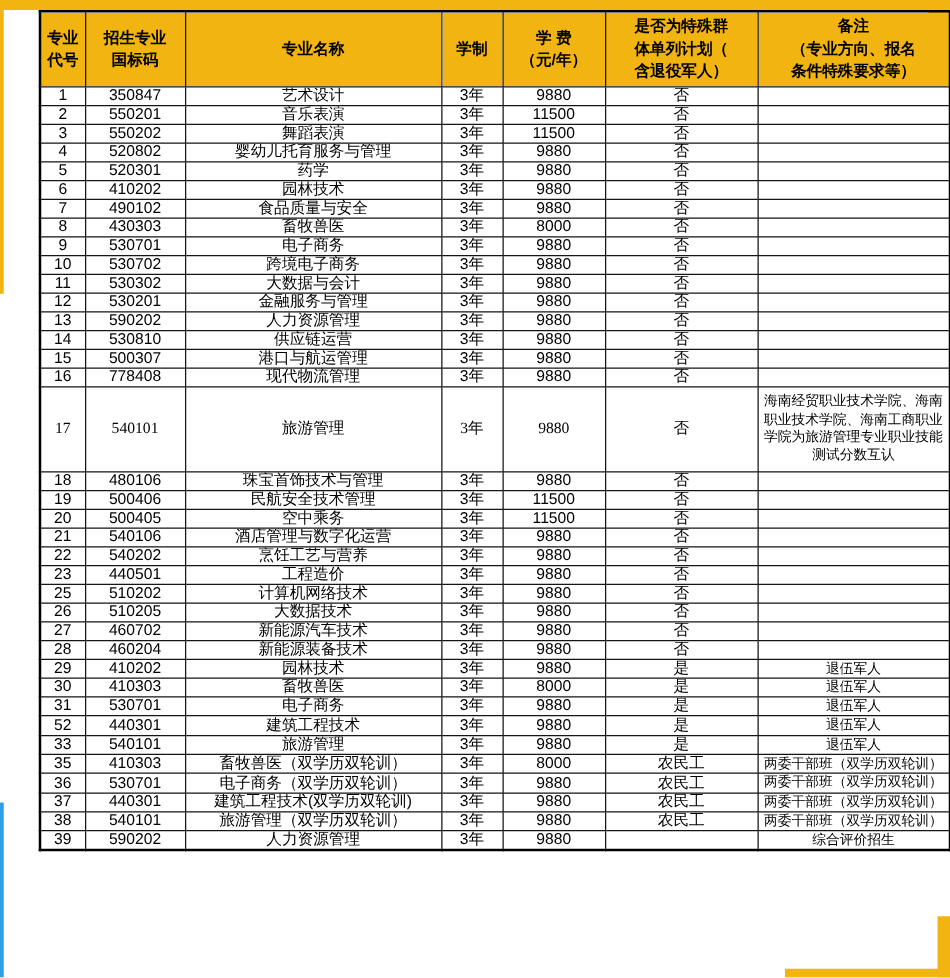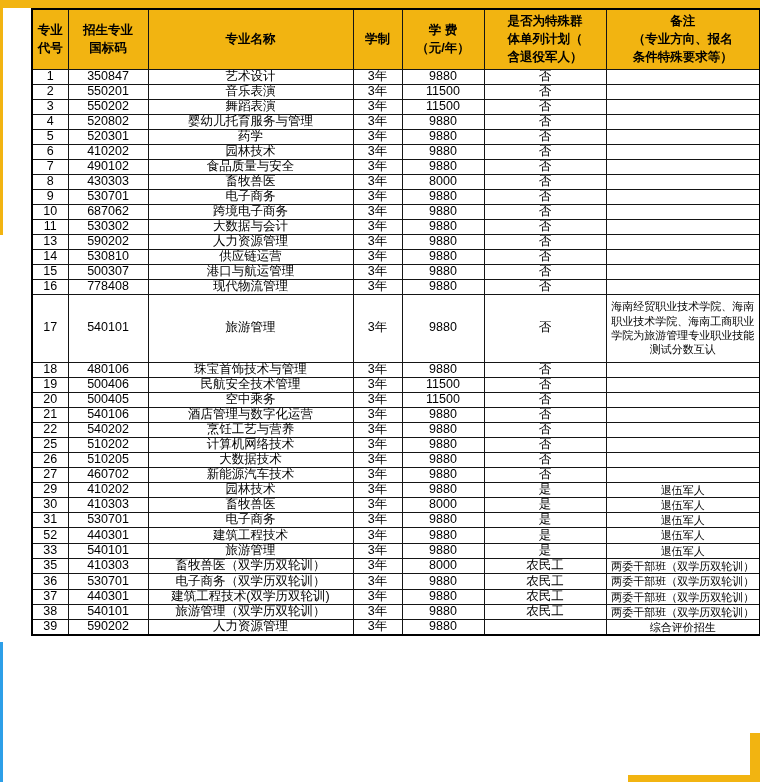--- a/index.html
+++ b/index.html
@@ -61,21 +61,21 @@
   tbody td {
     font-size: 12.5px;
     height: 15px;
     line-height: 1.1;
     background: #ffffff;
   }
   tbody td.col-remark {
     font-size: 11px;
     line-height: 1.3;
   }
-  tbody tr.row-tall td { height: 68px; }
+  tbody tr.row-tall td { height: 68px; font-family: Liberation Serif, serif; }
 </style>
 </head>
 <body>
 
 <div class="edge-strip strip-top"></div>
 <div class="edge-strip strip-right-top"></div>
 <div class="edge-strip strip-left-top"></div>
 <div class="edge-strip strip-left-blue"></div>
 <div class="edge-strip strip-right-bottom"></div>
 <div class="edge-strip strip-bottom-right"></div>
@@ -185,31 +185,40 @@
         <td class="col-code">9</td>
         <td class="col-gbcode">530701</td>
         <td class="col-name">电子商务</td>
         <td class="col-years">3年</td>
         <td class="col-fee">9880</td>
         <td class="col-special">否</td>
         <td class="col-remark"></td>
       </tr>
       <tr>
         <td class="col-code">10</td>
-        <td class="col-gbcode">687062</td>
+        <td class="col-gbcode">530702</td>
         <td class="col-name">跨境电子商务</td>
         <td class="col-years">3年</td>
         <td class="col-fee">9880</td>
         <td class="col-special">否</td>
         <td class="col-remark"></td>
       </tr>
       <tr>
         <td class="col-code">11</td>
         <td class="col-gbcode">530302</td>
         <td class="col-name">大数据与会计</td>
+        <td class="col-years">3年</td>
+        <td class="col-fee">9880</td>
+        <td class="col-special">否</td>
+        <td class="col-remark"></td>
+      </tr>
+      <tr>
+        <td class="col-code">12</td>
+        <td class="col-gbcode">530201</td>
+        <td class="col-name">金融服务与管理</td>
         <td class="col-years">3年</td>
         <td class="col-fee">9880</td>
         <td class="col-special">否</td>
         <td class="col-remark"></td>
       </tr>
       <tr>
         <td class="col-code">13</td>
         <td class="col-gbcode">590202</td>
         <td class="col-name">人力资源管理</td>
         <td class="col-years">3年</td>
@@ -292,20 +301,29 @@
       <tr>
         <td class="col-code">22</td>
         <td class="col-gbcode">540202</td>
         <td class="col-name">烹饪工艺与营养</td>
         <td class="col-years">3年</td>
         <td class="col-fee">9880</td>
         <td class="col-special">否</td>
         <td class="col-remark"></td>
       </tr>
       <tr>
+        <td class="col-code">23</td>
+        <td class="col-gbcode">440501</td>
+        <td class="col-name">工程造价</td>
+        <td class="col-years">3年</td>
+        <td class="col-fee">9880</td>
+        <td class="col-special">否</td>
+        <td class="col-remark"></td>
+      </tr>
+      <tr>
         <td class="col-code">25</td>
         <td class="col-gbcode">510202</td>
         <td class="col-name">计算机网络技术</td>
         <td class="col-years">3年</td>
         <td class="col-fee">9880</td>
         <td class="col-special">否</td>
         <td class="col-remark"></td>
       </tr>
       <tr>
         <td class="col-code">26</td>
@@ -313,20 +331,29 @@
         <td class="col-name">大数据技术</td>
         <td class="col-years">3年</td>
         <td class="col-fee">9880</td>
         <td class="col-special">否</td>
         <td class="col-remark"></td>
       </tr>
       <tr>
         <td class="col-code">27</td>
         <td class="col-gbcode">460702</td>
         <td class="col-name">新能源汽车技术</td>
+        <td class="col-years">3年</td>
+        <td class="col-fee">9880</td>
+        <td class="col-special">否</td>
+        <td class="col-remark"></td>
+      </tr>
+      <tr>
+        <td class="col-code">28</td>
+        <td class="col-gbcode">460204</td>
+        <td class="col-name">新能源装备技术</td>
         <td class="col-years">3年</td>
         <td class="col-fee">9880</td>
         <td class="col-special">否</td>
         <td class="col-remark"></td>
       </tr>
       <tr>
         <td class="col-code">29</td>
         <td class="col-gbcode">410202</td>
         <td class="col-name">园林技术</td>
         <td class="col-years">3年</td>

